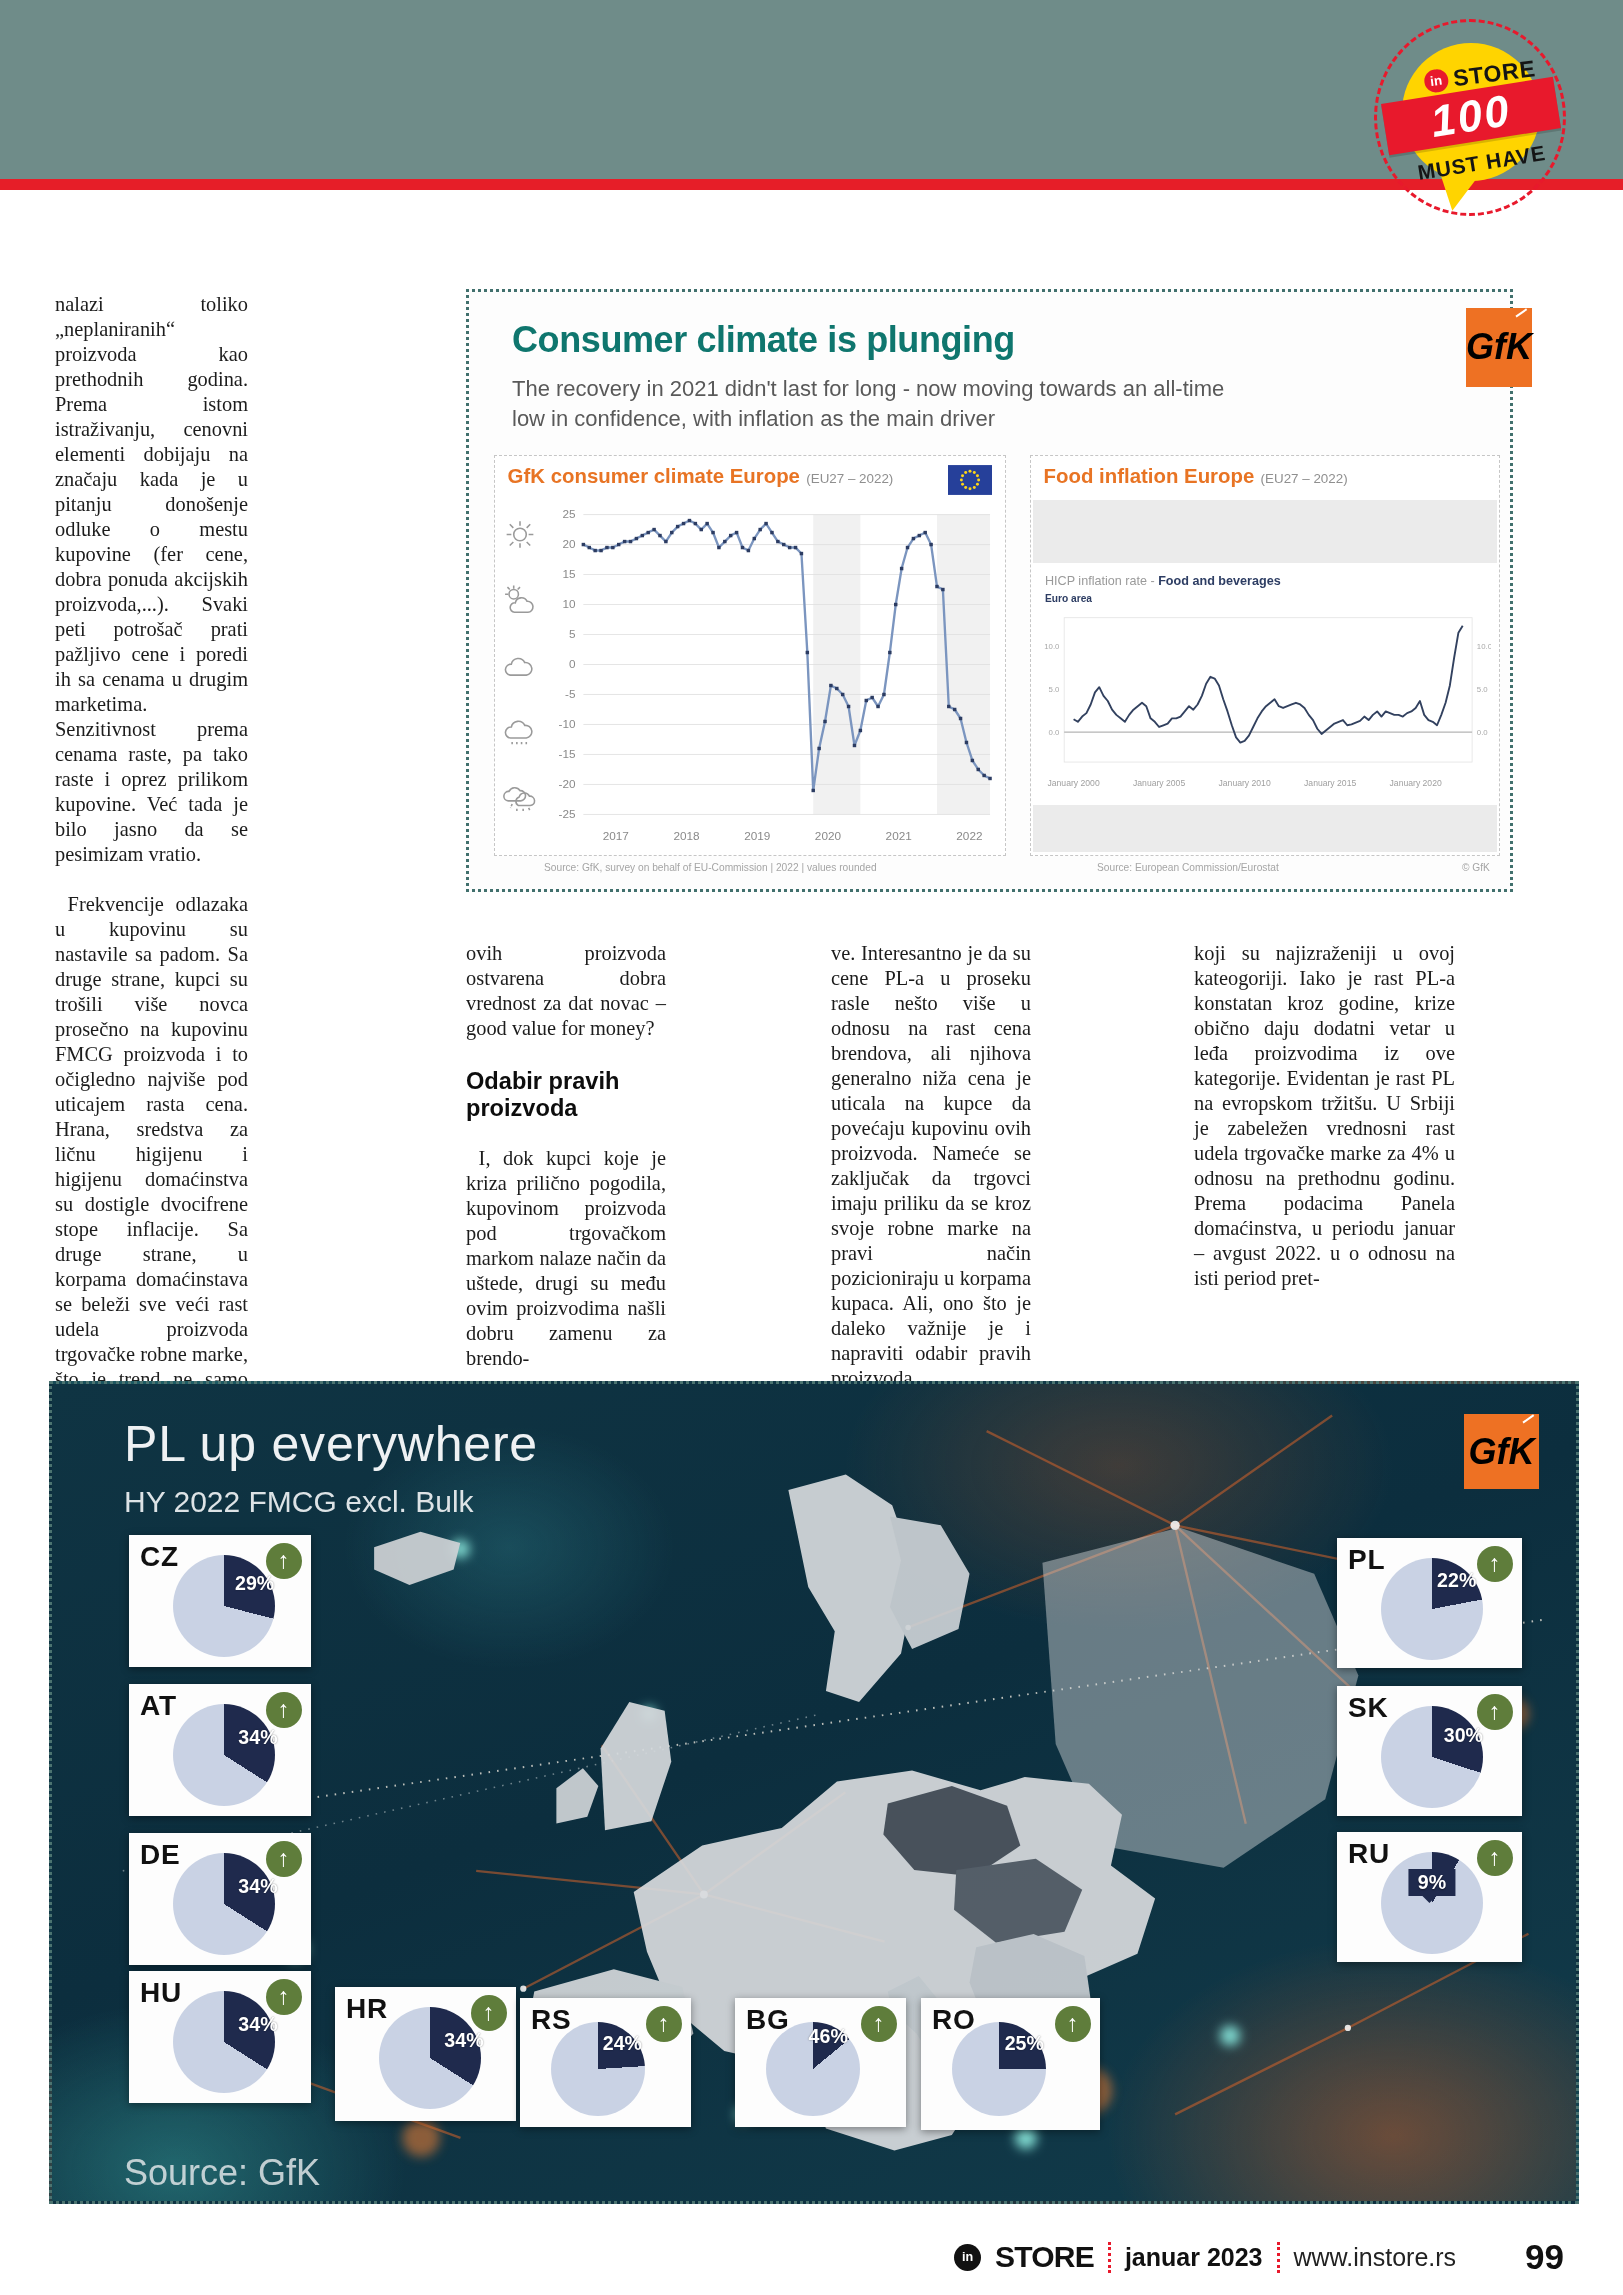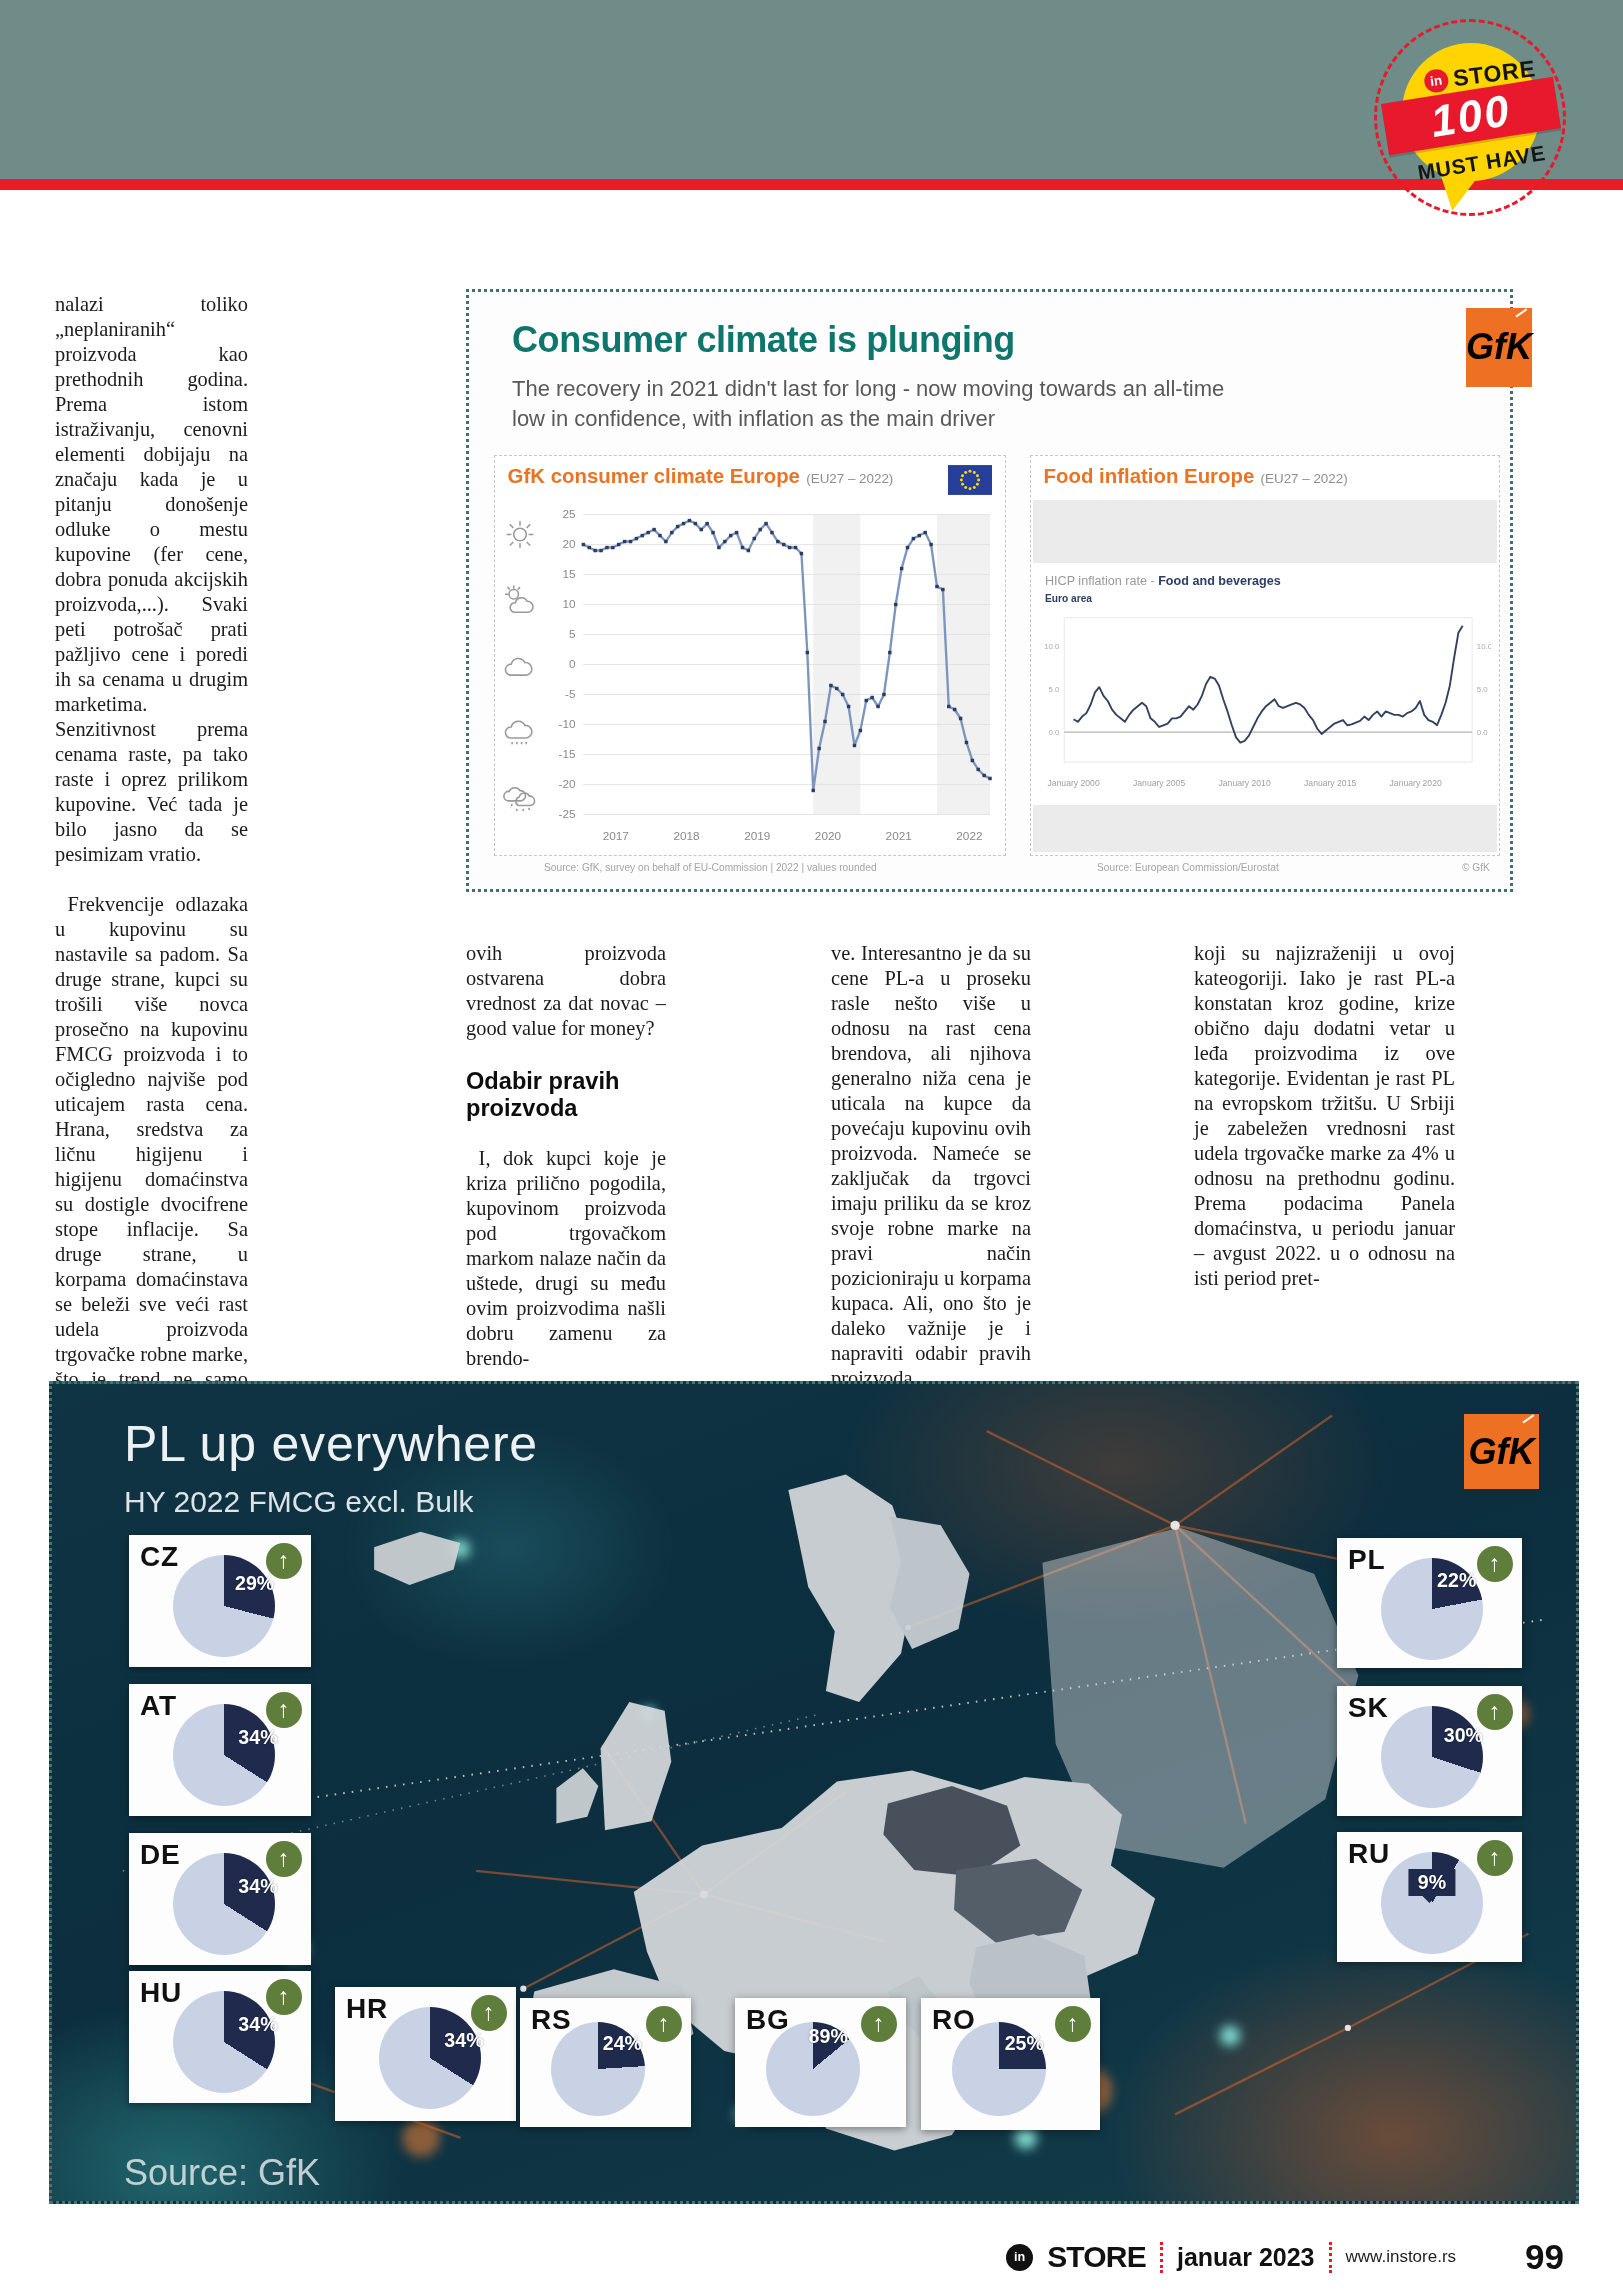--- a/index.html
+++ b/index.html
@@ -87,21 +87,21 @@
            color:#fff;display:flex;align-items:center;justify-content:center;font-size:23.6px;font-weight:bold;}
   .tile-ru .pval{left:50% !important;top:16% !important;background:#1f2a4d;padding:2.4px 9.4px;transform:translate(-50%,0);}
   .tile-ru .pval::after{content:"";position:absolute;left:30%;top:100%;border:7.9px solid transparent;border-top-color:#1f2a4d;}
   
   .footer{position:absolute;left:0;top:2237px;width:1564px;display:flex;align-items:center;justify-content:flex-end;gap:14px;}
   .f-incircle{width:27px;height:27px;border-radius:50%;background:#111;color:#fff;display:flex;align-items:center;
               justify-content:center;font-size:12.6px;font-weight:bold;}
   .f-store{font-size:30px;font-weight:bold;color:#111;letter-spacing:-0.8px;}
   .f-sep{width:0;height:31px;border-left:3.1px dotted #e8192c;}
   .f-date{font-size:25px;font-weight:bold;color:#111;}
-  .f-site{font-size:17px;color:#222;}
+  .f-site{font-size:25px;color:#222;}
   .f-page{font-size:35px;font-weight:bold;color:#111;margin-left:55px;}
   svg text{font-family:"Liberation Sans",sans-serif;}
 </style>
 </head>
 <body>
 
 <div class="page">
 
   <div class="topbar"></div>
   <div class="redline"></div>
@@ -427,21 +427,21 @@
     <div class="tile small" style="left:468px;top:614px;width:171px;height:129px">
       <span class="tcode">RS</span>
       <div class="pie" style="background: conic-gradient(rgb(31, 42, 77) 0deg, rgb(31, 42, 77) 24%, rgb(201, 210, 228) 24%, rgb(201, 210, 228) 100%);">
           <span class="pval" style="left: 76.0128%; top: 22.2992%;">24%</span>
         </div>
       <span class="uparrow">↑</span>
     </div>
     <div class="tile small" style="left:683px;top:614px;width:171px;height:129px">
       <span class="tcode">BG</span>
       <div class="pie" style="background: conic-gradient(rgb(31, 42, 77) 0deg, rgb(31, 42, 77) 14%, rgb(201, 210, 228) 14%, rgb(201, 210, 228) 100%);">
-          <span class="pval" style="left: 66.1796%; top: 15.6166%;">89%</span>
+          <span class="pval" style="left: 66.1796%; top: 15.6166%;">46%</span>
         </div>
       <span class="uparrow">↑</span>
     </div>
     <div class="tile small" style="left:869px;top:614px;width:179px;height:132px">
       <span class="tcode">RO</span>
       <div class="pie" style="background: conic-gradient(rgb(31, 42, 77) 0deg, rgb(31, 42, 77) 25%, rgb(201, 210, 228) 25%, rgb(201, 210, 228) 100%);">
           <span class="pval" style="left: 76.8701%; top: 23.1299%;">25%</span>
         </div>
       <span class="uparrow">↑</span>
     </div>

